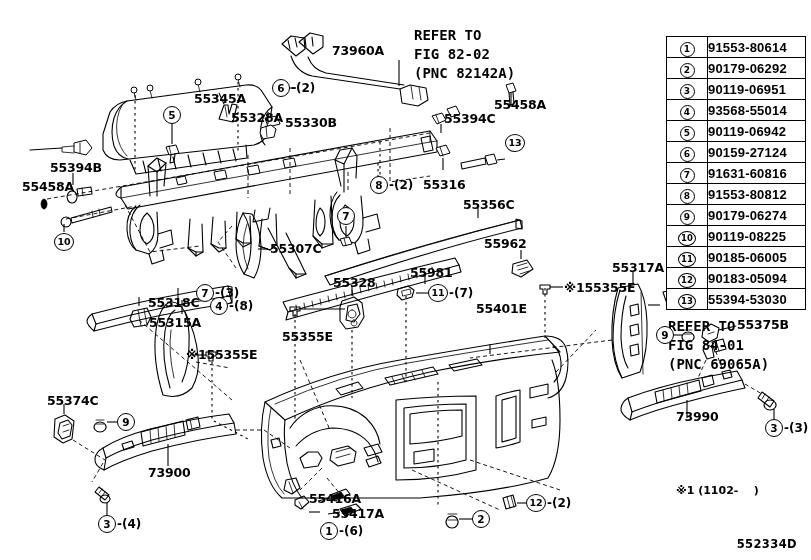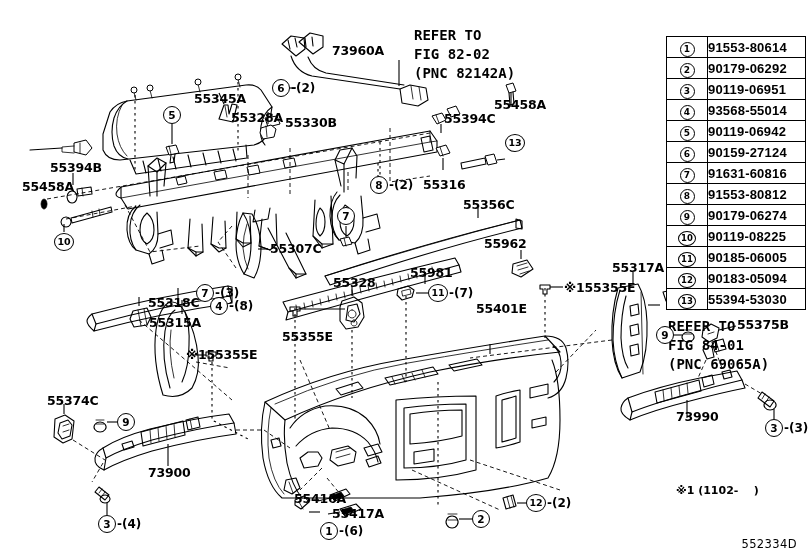--- a/index.html
+++ b/index.html
@@ -52,21 +52,21 @@
   }
   .cnum{
     display:inline-flex;align-items:center;justify-content:center;
     width:15px;height:15px;border:1.2px solid #000;border-radius:50%;
     font-size:9px;font-weight:bold;line-height:1;box-sizing:border-box;
   }
   .cnum.two{width:18px;font-size:8.5px;}
   #figcode{
     position:absolute;right:14px;bottom:9px;
     font-family:"DejaVu Sans","Liberation Sans",sans-serif;
-    font-size:11.5px;font-weight:normal;color:#000;letter-spacing:0.4px;
+    font-size:11.5px;font-weight:bold;color:#000;letter-spacing:0.4px;
   }
   #note1{
     position:absolute;left:676px;top:484px;
     font-family:"DejaVu Sans","Liberation Sans",sans-serif;
     font-size:11px;font-weight:bold;color:#000;white-space:pre;
   }
 </style>
 </head>
 <body>
 
@@ -597,21 +597,21 @@
   <div class="lbl" style="left:737px;top:318px;">55375B</div>
   <div class="lbl" style="left:149px;top:316px;">55315A</div>
   <div class="lbl" style="left:333px;top:276px;">55328</div>
   <div class="lbl" style="left:148px;top:296px;">55318C</div>
   <div class="lbl" style="left:282px;top:330px;">55355E</div>
   <div class="lbl" style="left:564px;top:281px;">※155355E</div>
   <div class="lbl" style="left:186px;top:348px;" style2="">※155355E</div>
   <div class="lbl" style="left:476px;top:302px;">55401E</div>
   <div class="lbl" style="left:47px;top:394px;">55374C</div>
   <div class="lbl" style="left:148px;top:466px;">73900</div>
-  <div class="lbl" style="left:294px;top:492px;">55416A</div>
+  <div class="lbl" style="left:309px;top:492px;">55416A</div>
   <div class="lbl" style="left:332px;top:507px;">55417A</div>
   <div class="lbl" style="left:676px;top:410px;">73990</div>
 
   <div class="callout" style="left:272px;top:79px;">6</div>
   <div class="qty" style="left:291px;top:81px;">-(2)</div>
 
   <div class="callout" style="left:163px;top:106px;">5</div>
 
   <div class="callout wide" style="left:505px;top:134px;">13</div>
 

